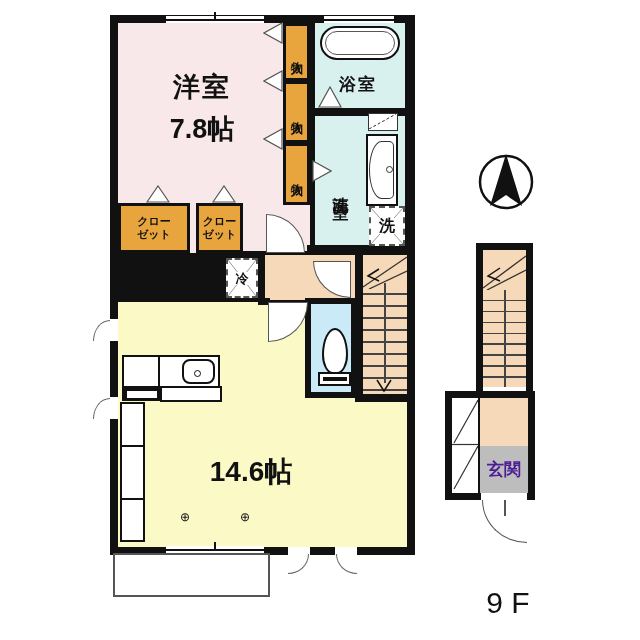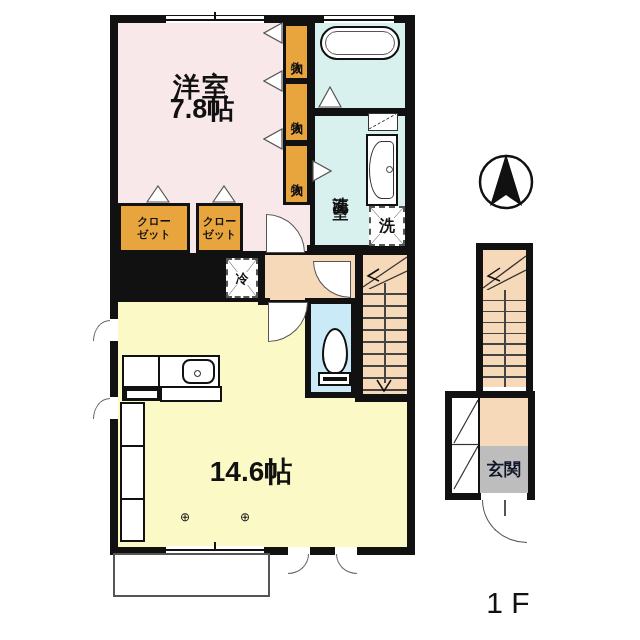--- a/index.html
+++ b/index.html
@@ -99,20 +99,23 @@
   <div class="abs" style="left:194px;top:370px;width:7px;height:7px;border:1.5px solid #111;border-radius:50%;background:#fff;"></div>
   <div class="abs wall" style="left:122px;top:388px;width:40px;height:13px;"></div>
   <div class="abs" style="left:127px;top:391px;width:30px;height:7px;background:#fff;"></div>
   <div class="abs" style="left:160px;top:386px;width:62px;height:16px;background:#fff;border:2px solid #111;"></div>
   <div class="abs" style="left:120px;top:402px;width:25px;height:140px;background:#fff;border:2px solid #111;"></div>
   <div class="abs" style="left:121px;top:445px;width:23px;height:2px;background:#111;"></div>
   <div class="abs" style="left:121px;top:498px;width:23px;height:2px;background:#111;"></div>
 
   <div class="abs" style="left:320px;top:26px;width:80px;height:34px;background:#fff;border:2.5px solid #111;border-radius:17px;"></div>
   <div class="abs" style="left:325px;top:31px;width:70px;height:24px;border:1.5px solid #555;border-radius:12px;"></div>
+  <div class="abs ctr" style="left:315px;top:72px;width:86px;height:24px;">
+    <span class="bold" style="font-size:17px;letter-spacing:2px;">浴室</span>
+  </div>
   <svg class="abs" style="left:318px;top:86px;" width="24" height="22">
       <polygon points="1,21 23,21 12,1" fill="#fff" stroke="#555" stroke-width="1.2"></polygon>
     </svg>
 
   <div class="abs ctr" style="left:328px;top:138px;width:24px;height:100px;">
     <span class="vert bold" style="font-size:16px;letter-spacing:3px;">洗面室</span>
   </div>
   <div class="abs" style="left:366px;top:134px;width:32px;height:72px;background:#fff;border:2px solid #111;"></div>
   <div class="abs" style="left:369px;top:141px;width:25px;height:58px;border:1.5px solid #333;border-radius:50% 5px 5px 50% / 50% 5px 5px 50%;background:#fff;"></div>
   <div class="abs" style="left:386px;top:166px;width:7px;height:7px;border:1.5px solid #333;border-radius:50%;background:#fff;"></div>
@@ -166,21 +169,21 @@
   <div class="abs" style="left:335px;top:547px;width:22px;height:8px;background:#fff;"></div>
   <div class="abs openarc" style="left:336px;top:554px;width:21px;height:20px;border-left:1.5px solid #666;border-bottom:1.5px solid #666;border-bottom-left-radius:100%;"></div>
   <div class="abs" style="left:110px;top:318px;width:8px;height:24px;background:#fff;border-top:1.5px solid #111;border-bottom:1.5px solid #111;"></div>
   <div class="abs openarc" style="left:93px;top:320px;width:17px;height:21px;border-left:1.5px solid #666;border-top:1.5px solid #666;border-top-left-radius:100%;"></div>
   <div class="abs" style="left:110px;top:396px;width:8px;height:24px;background:#fff;border-top:1.5px solid #111;border-bottom:1.5px solid #111;"></div>
   <div class="abs openarc" style="left:93px;top:398px;width:17px;height:21px;border-left:1.5px solid #666;border-top:1.5px solid #666;border-top-left-radius:100%;"></div>
 
   <div class="abs ctr" style="left:118px;top:70px;width:168px;height:34px;">
     <span class="bold" style="font-size:27px;letter-spacing:2px;">洋室</span>
   </div>
-  <div class="abs ctr" style="left:118px;top:92px;width:168px;height:34px;">
+  <div class="abs ctr" style="left:118px;top:112px;width:168px;height:34px;">
     <span class="bold" style="font-size:27px;">7.8帖</span>
   </div>
   <div class="abs ctr" style="left:136px;top:454px;width:230px;height:36px;">
     <span class="bold" style="font-size:28px;">14.6帖</span>
   </div>
   <span class="abs" style="left:180px;top:510px;font-size:12px;">⊕</span>
   <span class="abs" style="left:240px;top:510px;font-size:12px;">⊕</span>
 
   <div class="abs" style="left:113px;top:553px;width:157px;height:44px;background:#fff;border:2px solid #555;"></div>
 
@@ -205,23 +208,23 @@
   <div class="abs" style="left:452px;top:398px;width:26px;height:95px;background:#fff;">
     <svg width="26" height="95">
         <line x1="26" y1="2" x2="2" y2="45" stroke="#333" stroke-width="1.2"></line>
         <line x1="26" y1="48" x2="2" y2="91" stroke="#333" stroke-width="1.2"></line>
         <line x1="0" y1="46.5" x2="26" y2="46.5" stroke="#333" stroke-width="1.2"></line>
       </svg>
   </div>
   <div class="abs" style="left:478px;top:398px;width:2px;height:95px;background:#111;"></div>
   <div class="abs" style="left:480px;top:398px;width:48px;height:48px;background:#f6d9b8;"></div>
   <div class="abs ctr" style="left:480px;top:446px;width:48px;height:47px;background:#bdbdbd;">
-    <span class="bold" style="font-size:17px;color:#0f172a;">玄関</span>
+    <span class="bold" style="font-size:17px;color:#4c1d95;">玄関</span>
   </div>
   <div class="abs" style="left:481px;top:493px;width:46px;height:7px;background:#fff;"></div>
   <div class="abs openarc" style="left:482px;top:500px;width:45px;height:43px;border-left:1.5px solid #555;border-bottom:1.5px solid #555;border-bottom-left-radius:100%;"></div>
   <div class="abs" style="left:504px;top:500px;width:1.5px;height:16px;background:#555;"></div>
 
   <div class="abs ctr" style="left:465px;top:584px;width:86px;height:38px;">
-    <span style="font-size:30px;font-weight:500;">1 F</span>
+    <span style="font-size:30px;font-weight:500;">9 F</span>
   </div>
 
 </div>
 
 </body></html>

